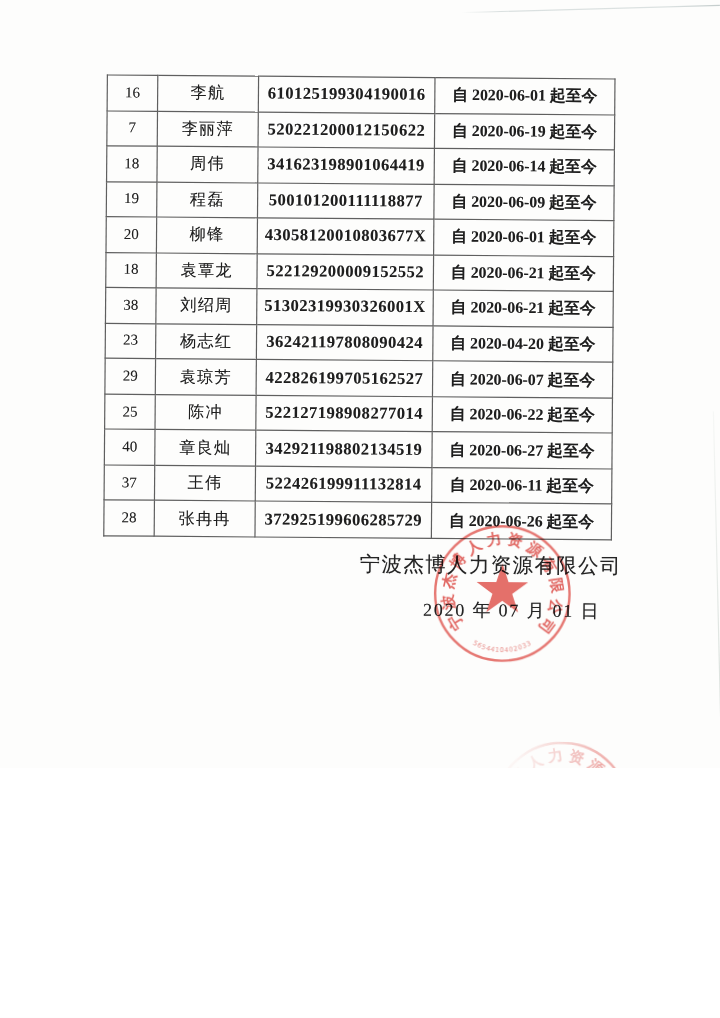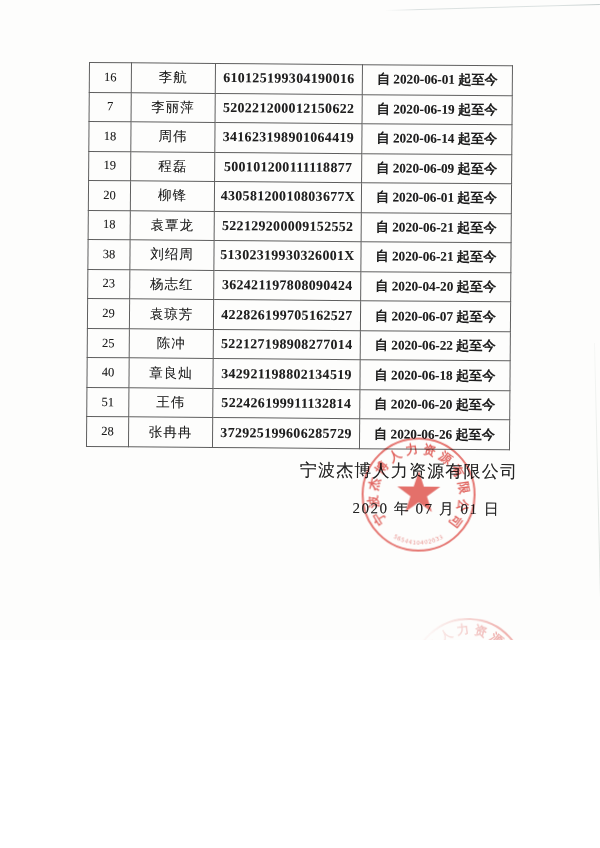--- a/index.html
+++ b/index.html
@@ -189,27 +189,27 @@
           <tr>
             <td class="c0">25</td>
             <td class="c1">陈冲</td>
             <td class="c2">522127198908277014</td>
             <td class="c3">自 2020-06-22 起至今</td>
           </tr>
           <tr>
             <td class="c0">40</td>
             <td class="c1">章良灿</td>
             <td class="c2">342921198802134519</td>
-            <td class="c3">自 2020-06-18 起至今</td>
-          </tr>
-          <tr>
-            <td class="c0">51</td>
+            <td class="c3">自 2020-06-27 起至今</td>
+          </tr>
+          <tr>
+            <td class="c0">37</td>
             <td class="c1">王伟</td>
             <td class="c2">522426199911132814</td>
-            <td class="c3">自 2020-06-20 起至今</td>
+            <td class="c3">自 2020-06-11 起至今</td>
           </tr>
           <tr>
             <td class="c0">28</td>
             <td class="c1">张冉冉</td>
             <td class="c2">372925199606285729</td>
             <td class="c3">自 2020-06-26 起至今</td>
           </tr>
         </tbody>
     </table>
 

